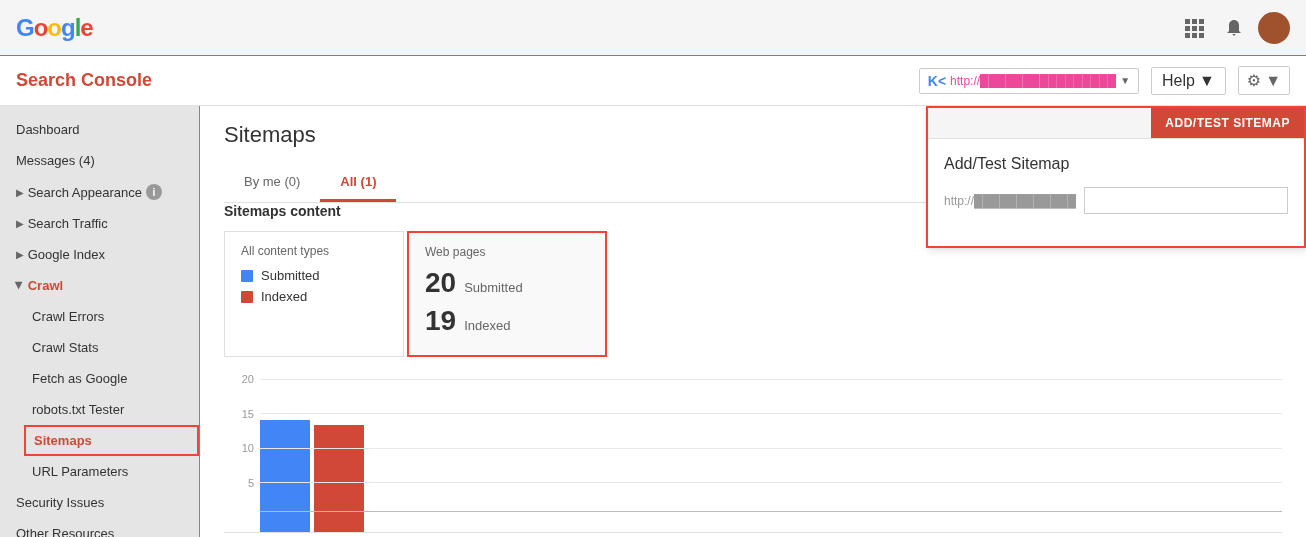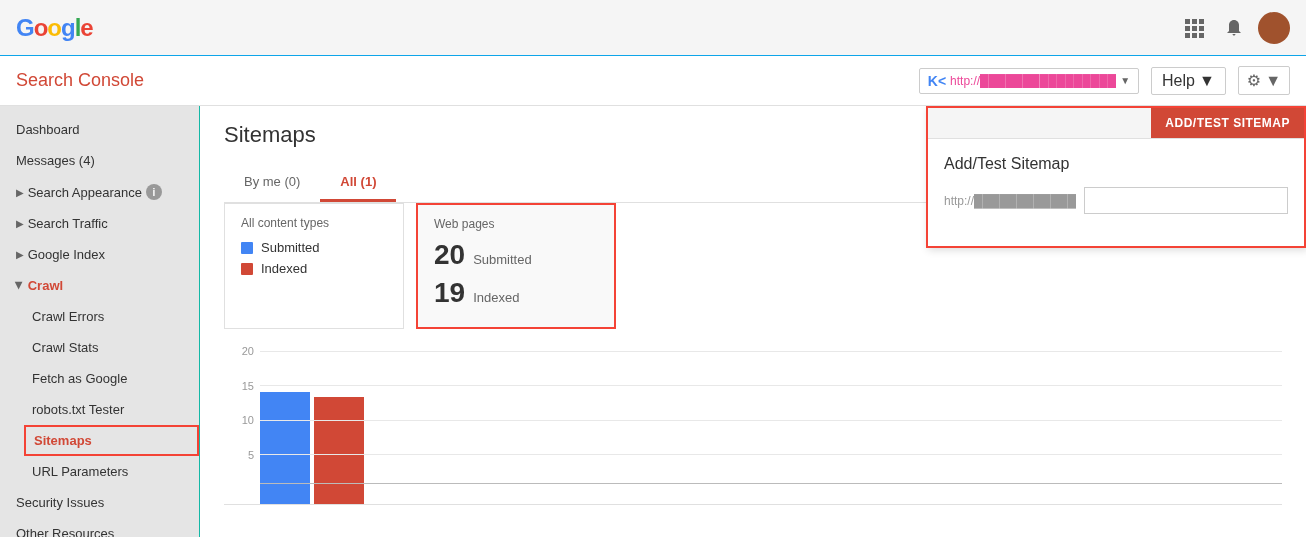--- a/index.html
+++ b/index.html
@@ -57,21 +57,21 @@
       align-items: center;
       height: 50px;
       background: #fff;
       border-bottom: 1px solid #e0e0e0;
       padding: 0 16px;
       gap: 12px;
     }
     .subheader-title {
       color: #d14836;
       font-size: 18px;
-      font-weight: normal;
+      font-weight: bold;
       margin-right: auto;
     }
     .site-selector {
       display: flex;
       align-items: center;
       border: 1px solid #ccc;
       border-radius: 2px;
       padding: 4px 8px;
       font-size: 12px;
       cursor: pointer;
@@ -213,21 +213,21 @@
     
     .sitemaps-content-label {
       font-size: 14px;
       font-weight: bold;
       color: #333;
       margin-bottom: 12px;
     }
 
     .content-card-area {
       display: flex;
-      gap: 12px;
+      gap: 3px;
       margin-bottom: 16px;
     }
 
     .legend-card {
       border: 1px solid #e0e0e0;
       padding: 12px 16px;
       min-width: 180px;
       background: #fff;
     }
     .legend-title {
@@ -504,20 +504,21 @@
   </div>
 
   <div class="main">
     <h1 class="page-title">Sitemaps</h1>
 
     <div class="tabs">
       <div class="tab">By me (0)</div>
       <div class="tab active">All (1)</div>
     </div>
 
+    <div class="sitemaps-content-label">Sitemaps content</div>
 
     <div class="content-card-area">
 
       <div class="legend-card">
         <div class="legend-title">All content types</div>
         <div class="legend-item">
           <div class="legend-dot dot-blue"></div>
           <span>Submitted</span>
         </div>
         <div class="legend-item">

